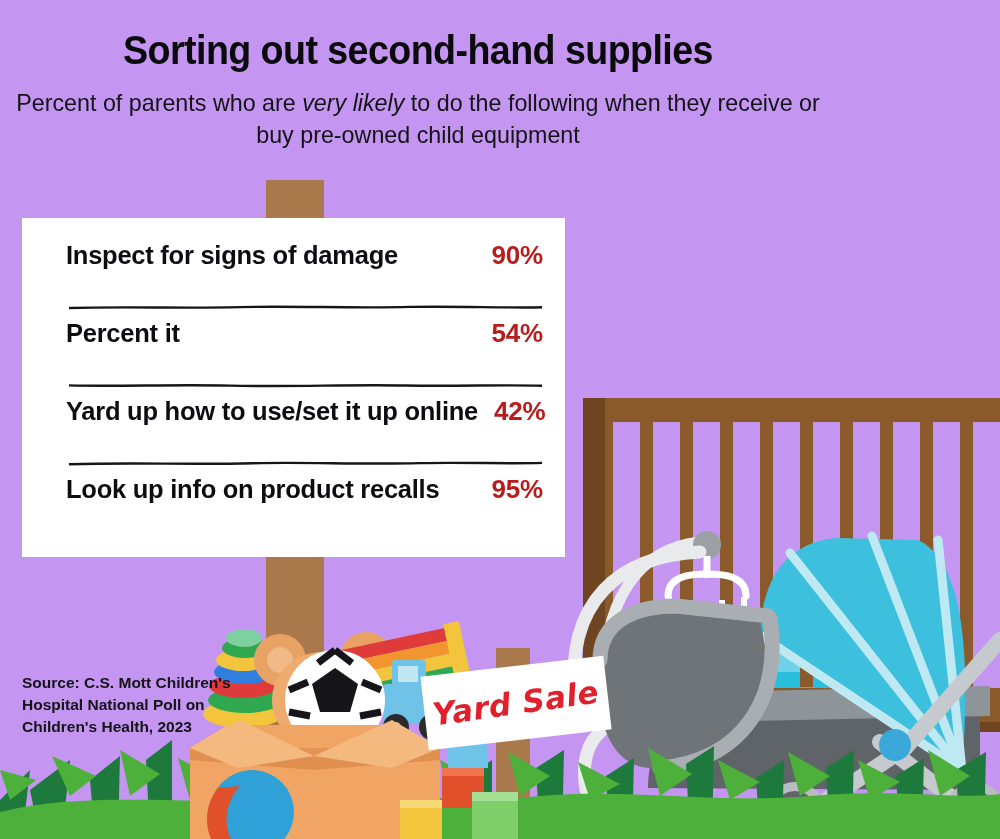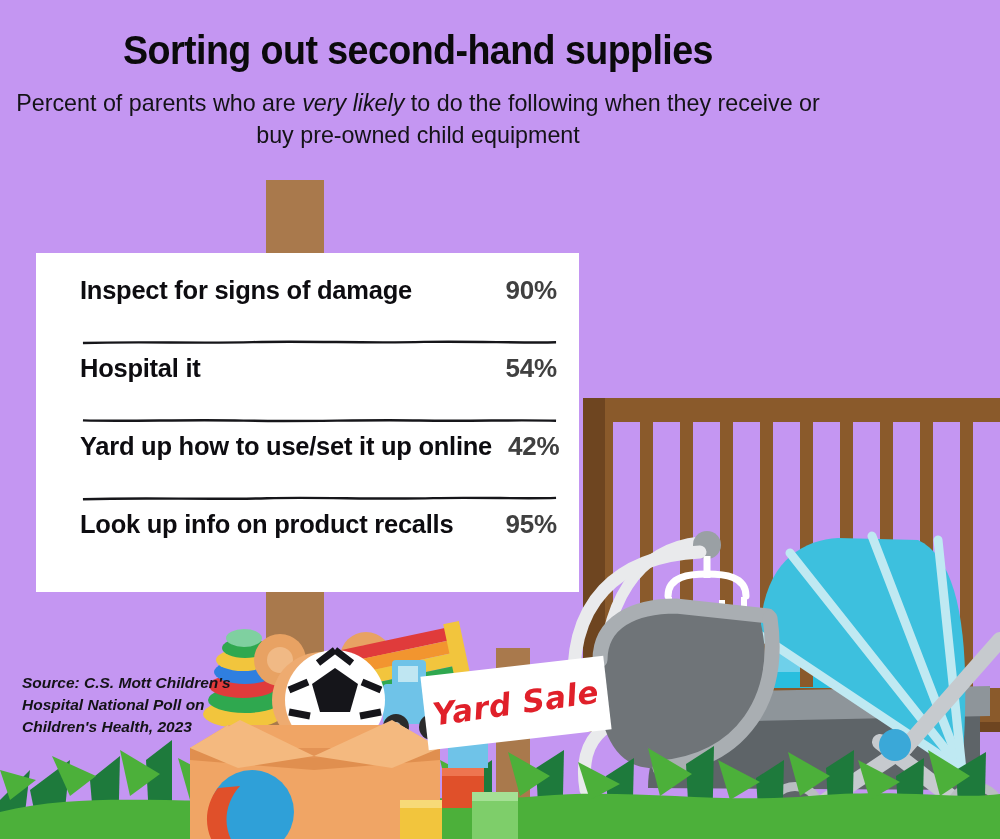--- a/index.html
+++ b/index.html
@@ -39,65 +39,63 @@
     transform: scaleX(0.97);
   }
   #subtitle .em { font-style: italic; }
 
   
   #scene { position: absolute; inset: 0; z-index: 10; }
 
   
   #card {
     position: absolute;
-    left: 36px; top: 218px;
+    left: 22px; top: 218px;
     width: 543px; height: 339px;
     background: #ffffff;
     z-index: 30;
     padding: 22px 20px 10px 24px;
     display: flex;
     flex-direction: column;
-    margin-top: 35px;
   }
   .row {
     display: flex;
     align-items: baseline;
     justify-content: space-between;
     height: 56px;
     padding: 0 2px 0 20px;
   }
   .row-label {
     font-size: 25.5px;
     font-weight: bold;
     color: #0d0c10;
     letter-spacing: -0.25px;
     white-space: nowrap;
   }
   .row-value {
     font-size: 26px;
     font-weight: bold;
-    color: #404040;
+    color: #b91c1c;
     letter-spacing: -0.2px;
     margin-left: 16px;
   }
   .divider {
     height: 22px;
     margin: 0 2px 0 22px;
     position: relative;
   }
   .divider svg { position: absolute; left: 0; top: 8px; width: 100%; height: 6px; }
 
   
   #source {
     position: absolute;
     left: 22px; top: 672px;
     width: 230px;
     z-index: 35;
     font-size: 15.5px;
-    font-style: italic;
     font-weight: bold;
     line-height: 1.42;
     color: #141317;
   }
 
   
   #yardsale {
     position: absolute;
     left: 424px; top: 666px;
     width: 184px; height: 74px;
@@ -355,21 +353,21 @@
       <span class="row-label">Inspect for signs of damage</span>
       <span class="row-value">90%</span>
     </div>
     <div class="divider">
       <svg viewBox="0 0 500 6" preserveAspectRatio="none">
         <path d="M1 4 C60 2.2 120 4.6 180 3.1 C240 1.8 300 4.4 360 2.9 C410 1.9 460 4.2 499 3.3" stroke="#16161a" stroke-width="2.4" fill="none"></path>
       </svg>
     </div>
 
     <div class="row">
-      <span class="row-label">Hospital it</span>
+      <span class="row-label">Percent it</span>
       <span class="row-value">54%</span>
     </div>
     <div class="divider">
       <svg viewBox="0 0 500 6" preserveAspectRatio="none">
         <path d="M1 3.4 C55 4.8 110 2.1 170 3.6 C235 5 295 2.4 355 3.5 C410 4.4 460 2.6 499 3.8" stroke="#16161a" stroke-width="2.4" fill="none"></path>
       </svg>
     </div>
 
     <div class="row">
       <span class="row-label">Yard up how to use/set it up online</span>

